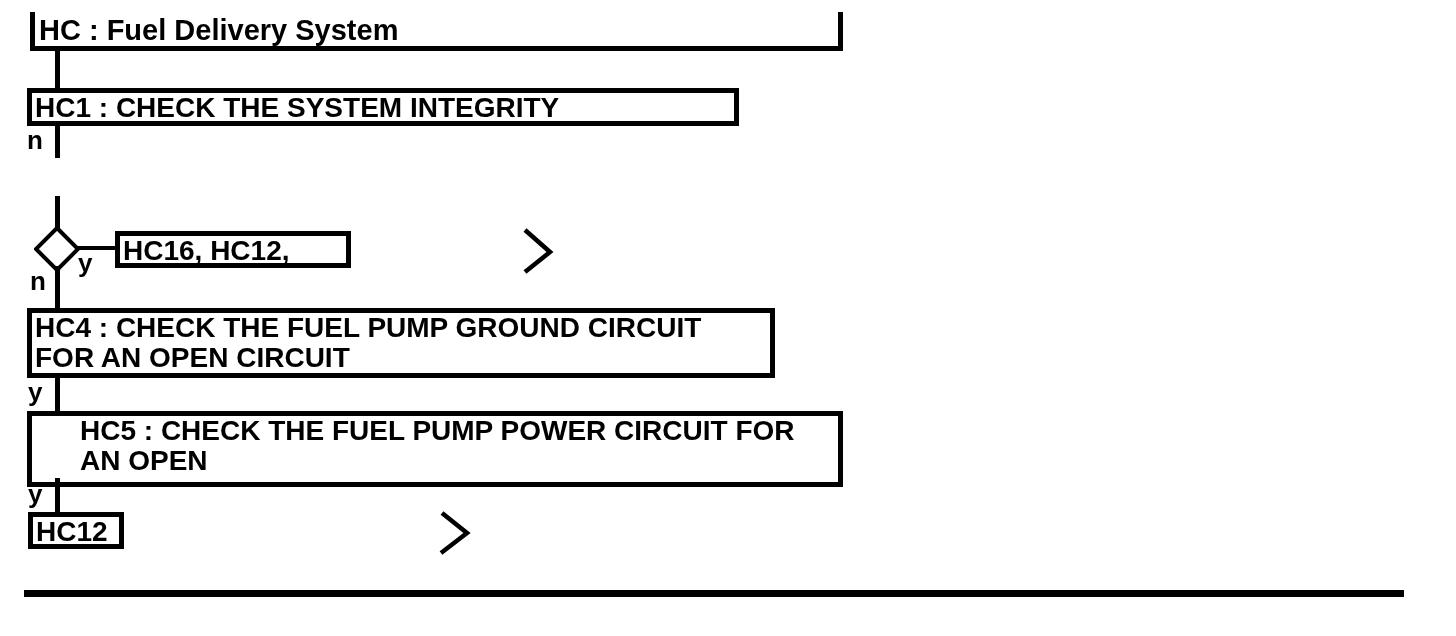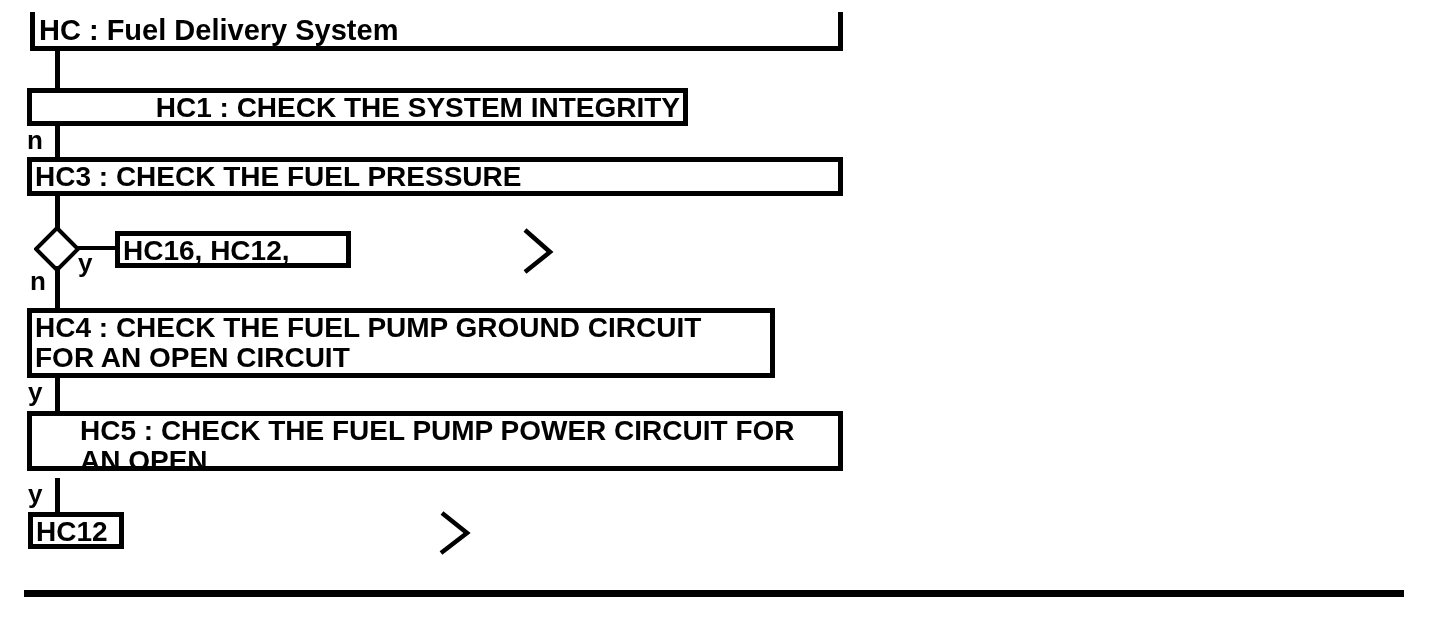--- a/index.html
+++ b/index.html
@@ -47,26 +47,25 @@
 </style>
 </head>
 <body>
 
 <div id="canvas">
 
   <div class="header" style="left:30px; top:12px; width:813px; height:39px;">HC : Fuel Delivery System</div>
 
   <div class="vline" style="left:55px; top:51px; height:38px;"></div>
 
-  <div class="node" style="left:27px; top:88px; width:661px; height:38px;text-align:right;">HC1 : CHECK THE SYSTEM INTEGRITY</div>
+  <div class="node" style="left:27px; top:88px; width:712px; height:38px;">HC1 : CHECK THE SYSTEM INTEGRITY</div>
 
   <div class="edge-label" style="left:27px; top:127px;">n</div>
   <div class="vline" style="left:55px; top:126px; height:32px;"></div>
 
-  <div class="node" style="left:27px; top:157px; width:816px; height:39px;">HC3 : CHECK THE FUEL PRESSURE</div>
 
   <div class="vline" style="left:55px; top:196px; height:36px;"></div>
 
   <svg class="shape" style="left:34px; top:226px;" width="46" height="46">
     <polygon points="23,2 44,23 23,44 2,23" fill="#ffffff" stroke="#000000" stroke-width="4"></polygon>
   </svg>
 
   <div class="hline" style="left:76px; top:246px; width:40px;"></div>
   <div class="edge-label" style="left:78px; top:250px;">y</div>
   <div class="edge-label" style="left:30px; top:268px;">n</div>
@@ -77,21 +76,21 @@
     <polyline points="9,6 34,28 9,48" fill="none" stroke="#000000" stroke-width="4.5"></polyline>
   </svg>
 
   <div class="vline" style="left:55px; top:266px; height:43px;"></div>
 
   <div class="node" style="left:27px; top:308px; width:748px; height:70px;">HC4 : CHECK THE FUEL PUMP GROUND CIRCUIT FOR AN OPEN CIRCUIT</div>
 
   <div class="edge-label" style="left:28px; top:379px;">y</div>
   <div class="vline" style="left:55px; top:377px; height:35px;"></div>
 
-  <div class="node" style="left:27px; top:411px; width:816px; height:60px;padding-left:48px;">HC5 : CHECK THE FUEL PUMP POWER CIRCUIT FOR AN OPEN</div>
+  <div class="node" style="left:27px; top:411px; width:816px; height:76px;padding-left:48px;">HC5 : CHECK THE FUEL PUMP POWER CIRCUIT FOR AN OPEN</div>
 
   <div class="edge-label" style="left:28px; top:481px;">y</div>
   <div class="vline" style="left:55px; top:478px; height:35px;"></div>
 
   <div class="node" style="left:28px; top:512px; width:96px; height:37px;">HC12</div>
 
   <svg class="shape" style="left:432px; top:507px;" width="44" height="54">
     <polyline points="10,6 35,26 9,46" fill="none" stroke="#000000" stroke-width="4.5"></polyline>
   </svg>
 

